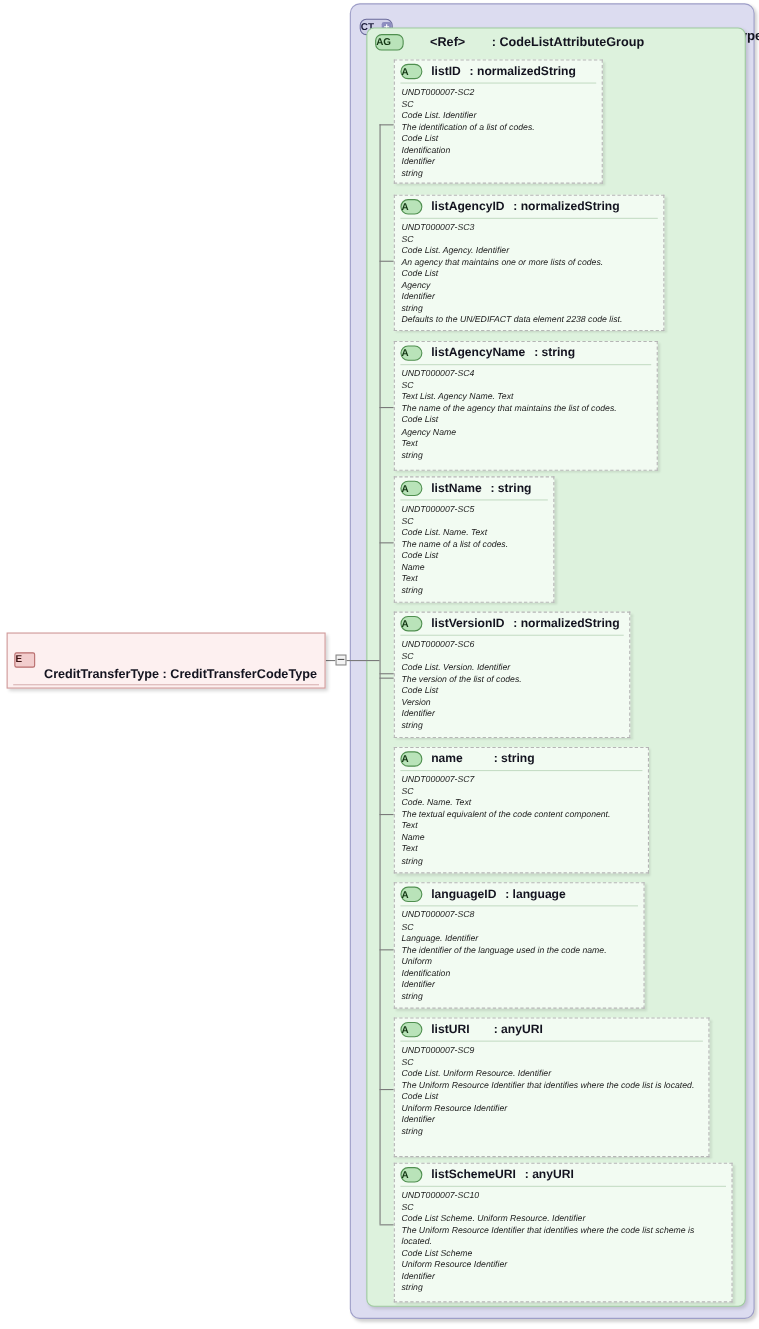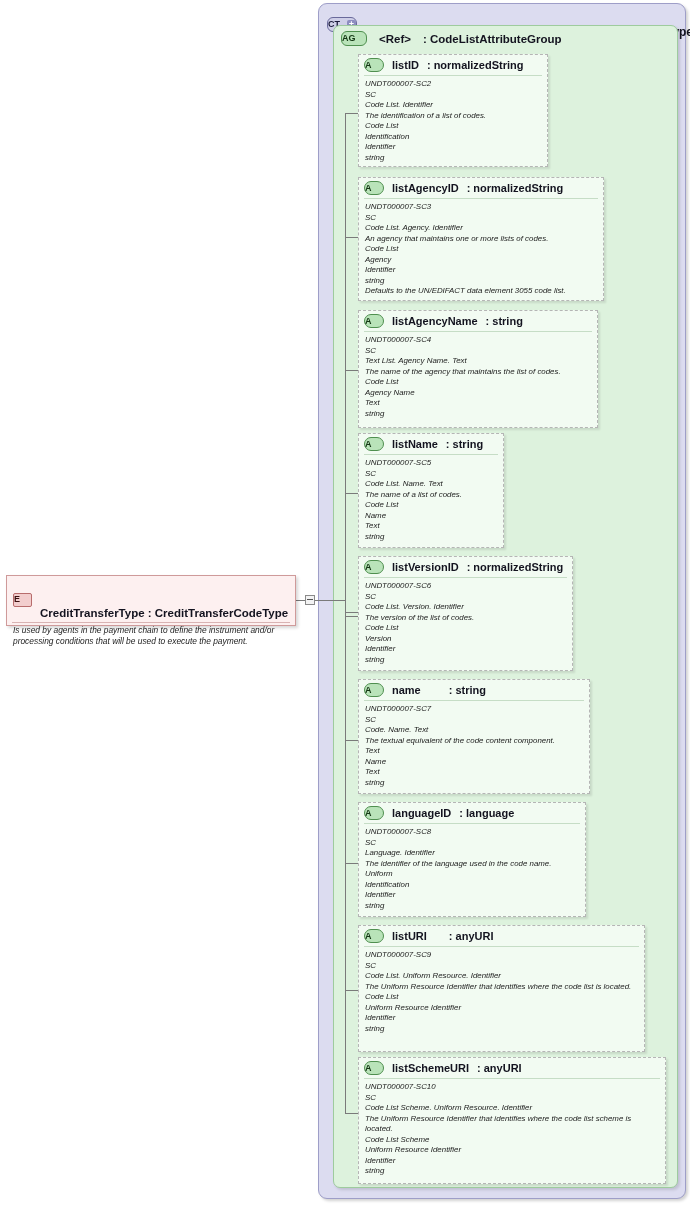--- a/index.html
+++ b/index.html
@@ -95,21 +95,21 @@
     box-sizing: border-box;
     box-shadow: 2px 2px 3px rgba(0,0,0,0.13);
     overflow: hidden;
   }
   .ag-header {
     position: absolute;
     left: 7px;
     top: 5px;
     display: flex;
     align-items: center;
-    gap: 12px;
+    gap: 24px;
     white-space: nowrap;
   }
   .badge-ag {
     width: 26px;
     height: 15px;
     background: #b9e3b9;
     border: 1px solid #4f8f4f;
     color: #123512;
     font-size: 9px;
   }
@@ -281,21 +281,20 @@
   <div class="conn h" style="left:345px; top:863px; width:13px;"></div>
   <div class="conn h" style="left:345px; top:990px; width:13px;"></div>
   <div class="conn h" style="left:345px; top:1113px; width:13px;"></div>
 
   <div class="el-box">
     <div class="el-header">
       <span class="badge badge-e">E</span>
       <span class="el-title">CreditTransferType : CreditTransferCodeType</span>
     </div>
     <div class="el-divider"></div>
-    <div class="el-doc">Is used by agents in the payment chain to define the instrument and/or processing conditions that will be used to execute the payment.</div>
   </div>
 
   <div class="attr" style="left:358px; top:54px; width:190px; height:113px;">
     <div class="attr-header">
       <span class="badge badge-a">A</span>
       <span class="attr-name">listID</span>
       <span class="attr-type">: normalizedString</span>
     </div>
     <div class="attr-divider"></div>
     <div class="attr-body">
@@ -319,21 +318,21 @@
     <div class="attr-divider"></div>
     <div class="attr-body">
       <div>UNDT000007-SC3</div>
       <div>SC</div>
       <div>Code List. Agency. Identifier</div>
       <div>An agency that maintains one or more lists of codes.</div>
       <div>Code List</div>
       <div>Agency</div>
       <div>Identifier</div>
       <div>string</div>
-      <div>Defaults to the UN/EDIFACT data element 3055 code list.</div>
+      <div>Defaults to the UN/EDIFACT data element 2238 code list.</div>
     </div>
   </div>
 
   <div class="attr" style="left:358px; top:310px; width:240px; height:118px;">
     <div class="attr-header">
       <span class="badge badge-a">A</span>
       <span class="attr-name">listAgencyName</span>
       <span class="attr-type">: string</span>
     </div>
     <div class="attr-divider"></div>

